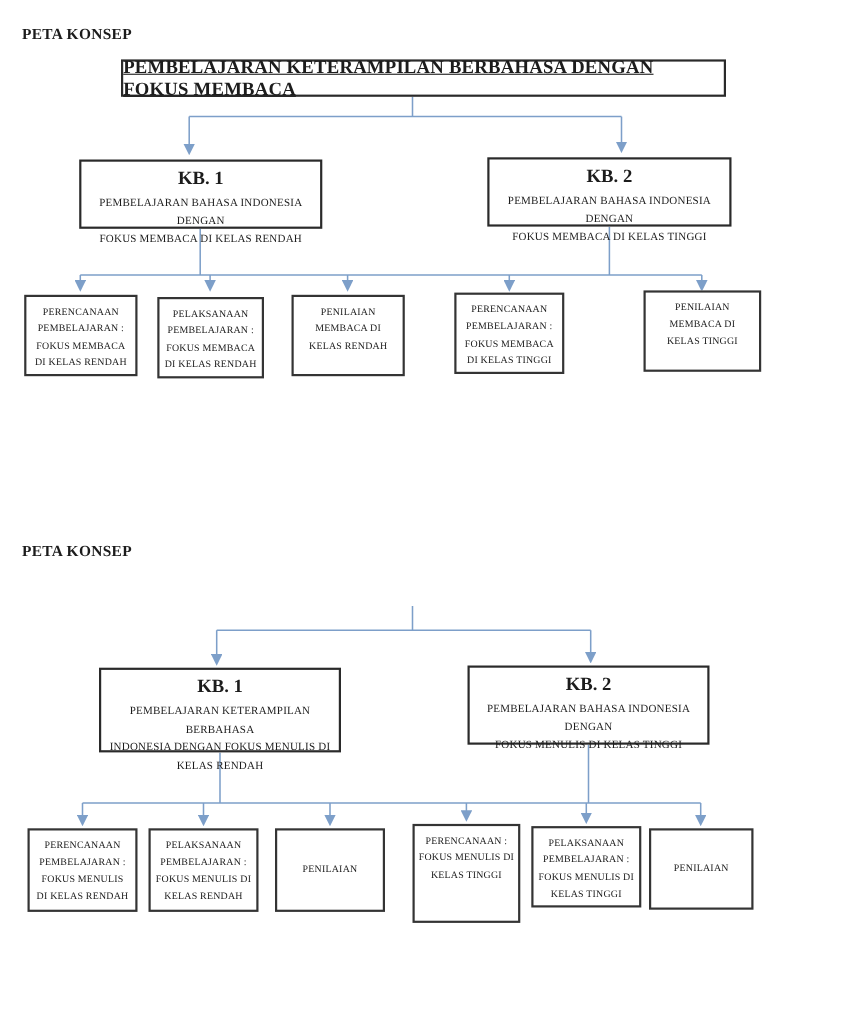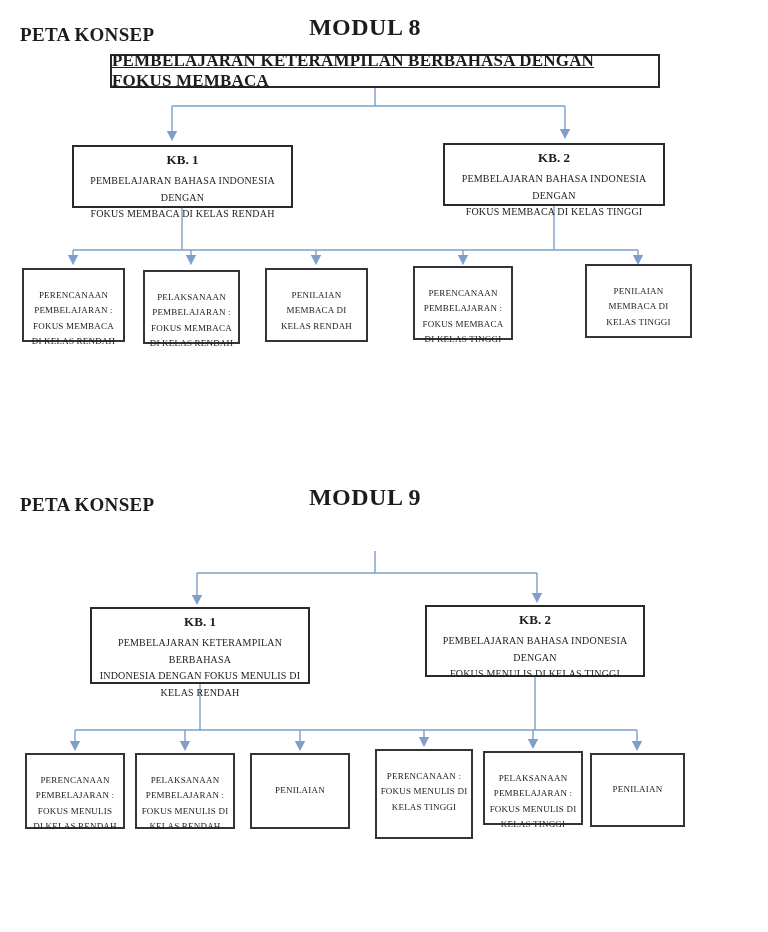--- a/index.html
+++ b/index.html
@@ -5,38 +5,38 @@
   html,body{margin:0;padding:0;background:#ffffff;}
   .page{
     position:relative;width:768px;height:932px;background:#ffffff;
     font-family:"Liberation Serif","DejaVu Serif",serif;
     color:var(--text,#1c1c1c);overflow:hidden;
   }
   .section{position:absolute;left:0;width:768px;}
   .connector{position:absolute;left:0;top:0;pointer-events:none;}
   .connector path{stroke:var(--connector,#7d9fc9);stroke-width:1.4;fill:none;}
   .connector marker path{fill:var(--connector,#7d9fc9);stroke:none;}
-  .peta{position:absolute;left:20px;font-weight:bold;font-size:19px;letter-spacing:.3px;}
+  .peta{position:absolute;left:20px;font-weight:bold;font-size:14px;letter-spacing:.3px;}
   .modul-title{position:absolute;left:0;width:730px;text-align:center;font-weight:bold;font-size:24px;letter-spacing:.5px;}
   .main-box{
     position:absolute;left:110px;width:546px;border:2px solid var(--border,#2a2a2a);
     display:flex;align-items:center;justify-content:center;background:#fff;
     font-weight:bold;font-size:17px;letter-spacing:.2px;
   }
   .main-box span{text-decoration:underline;}
   .kb{
     position:absolute;border:2px solid var(--border,#2a2a2a);background:#fff;
     text-align:center;box-sizing:border-box;padding-top:5px;
   }
-  .kb-title{font-weight:bold;font-size:13px;margin-bottom:5px;}
+  .kb-title{font-weight:bold;font-size:17px;margin-bottom:5px;}
   .kb-body{font-size:10px;line-height:1.65;white-space:pre-line;letter-spacing:.2px;}
   .leaf{
     position:absolute;border:2px solid #343434;background:#fff;box-sizing:border-box;
     font-size:9px;line-height:1.7;text-align:center;white-space:pre-line;
-    padding-top:18px;letter-spacing:.2px;
+    padding-top:6px;letter-spacing:.2px;
   }
   .leaf.center-v{display:flex;align-items:center;justify-content:center;padding-top:0;}
 </style>
 </head>
 <body>
 
 <div class="page">
 
   <div class="section" style="top:0;height:462px">
 
@@ -54,21 +54,20 @@
       <path d="M554,206 L554,250"></path>
       <path d="M73,250 L638,250"></path>
       <path d="M73,250 L73,262" marker-end="url(#arw1)"></path>
       <path d="M191,250 L191,262" marker-end="url(#arw1)"></path>
       <path d="M316,250 L316,262" marker-end="url(#arw1)"></path>
       <path d="M463,250 L463,262" marker-end="url(#arw1)"></path>
       <path d="M638,250 L638,262" marker-end="url(#arw1)"></path>
     </svg>
 
     <div class="peta" style="top:24px">PETA KONSEP</div>
-    <div class="modul-title" style="top:14px">MODUL 8</div>
 
     <div class="main-box" style="top:54px;height:30px">
       <span>PEMBELAJARAN KETERAMPILAN BERBAHASA DENGAN FOKUS MEMBACA</span>
     </div>
 
     <div class="kb" style="left:72px;top:145px;width:221px;height:63px">
       <div class="kb-title">KB. 1</div>
       <div class="kb-body">PEMBELAJARAN BAHASA INDONESIA DENGAN
 FOKUS MEMBACA DI KELAS RENDAH</div>
     </div>
@@ -115,21 +114,20 @@
       <path d="M75,268 L637,268"></path>
       <path d="M75,268 L75,286" marker-end="url(#arw2)"></path>
       <path d="M185,268 L185,286" marker-end="url(#arw2)"></path>
       <path d="M300,268 L300,286" marker-end="url(#arw2)"></path>
       <path d="M424,268 L424,282" marker-end="url(#arw2)"></path>
       <path d="M533,268 L533,284" marker-end="url(#arw2)"></path>
       <path d="M637,268 L637,286" marker-end="url(#arw2)"></path>
     </svg>
 
     <div class="peta" style="top:32px">PETA KONSEP</div>
-    <div class="modul-title" style="top:22px">MODUL 9</div>
 
 
     <div class="kb" style="left:90px;top:145px;width:220px;height:77px">
       <div class="kb-title">KB. 1</div>
       <div class="kb-body">PEMBELAJARAN KETERAMPILAN BERBAHASA
 INDONESIA DENGAN FOKUS MENULIS DI
 KELAS RENDAH</div>
     </div>
     <div class="kb" style="left:425px;top:143px;width:220px;height:72px">
       <div class="kb-title">KB. 2</div>

